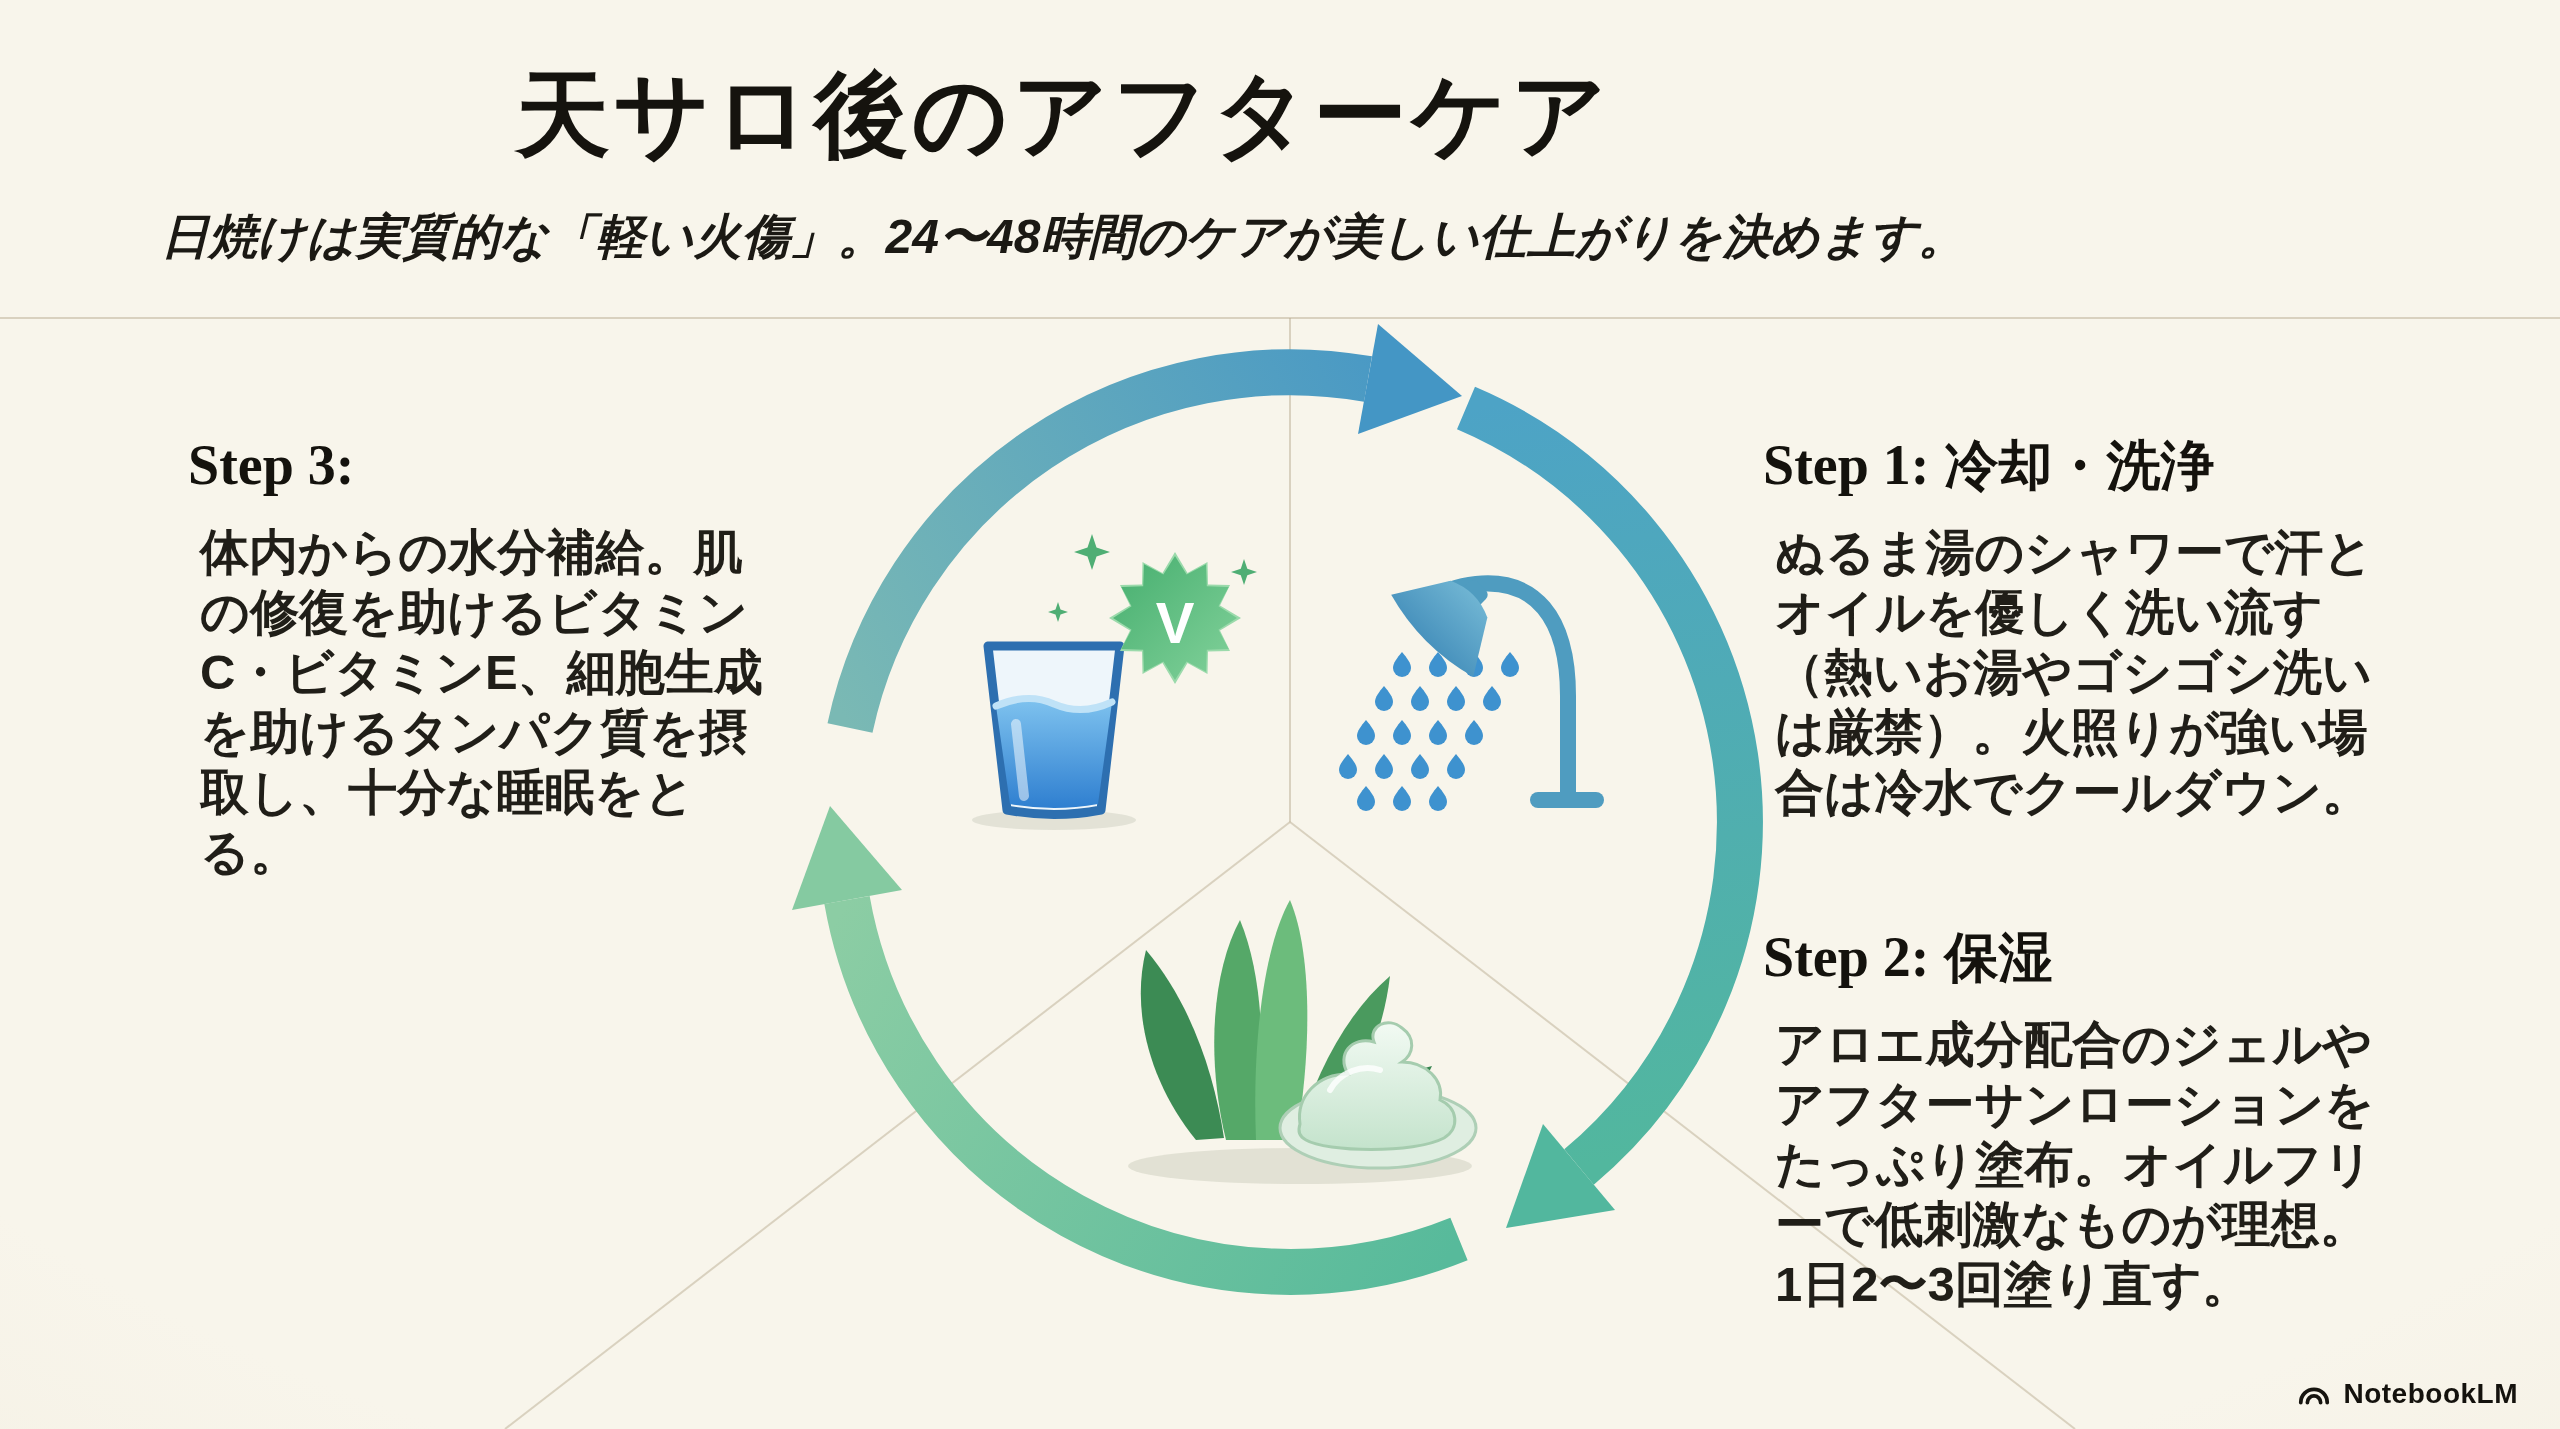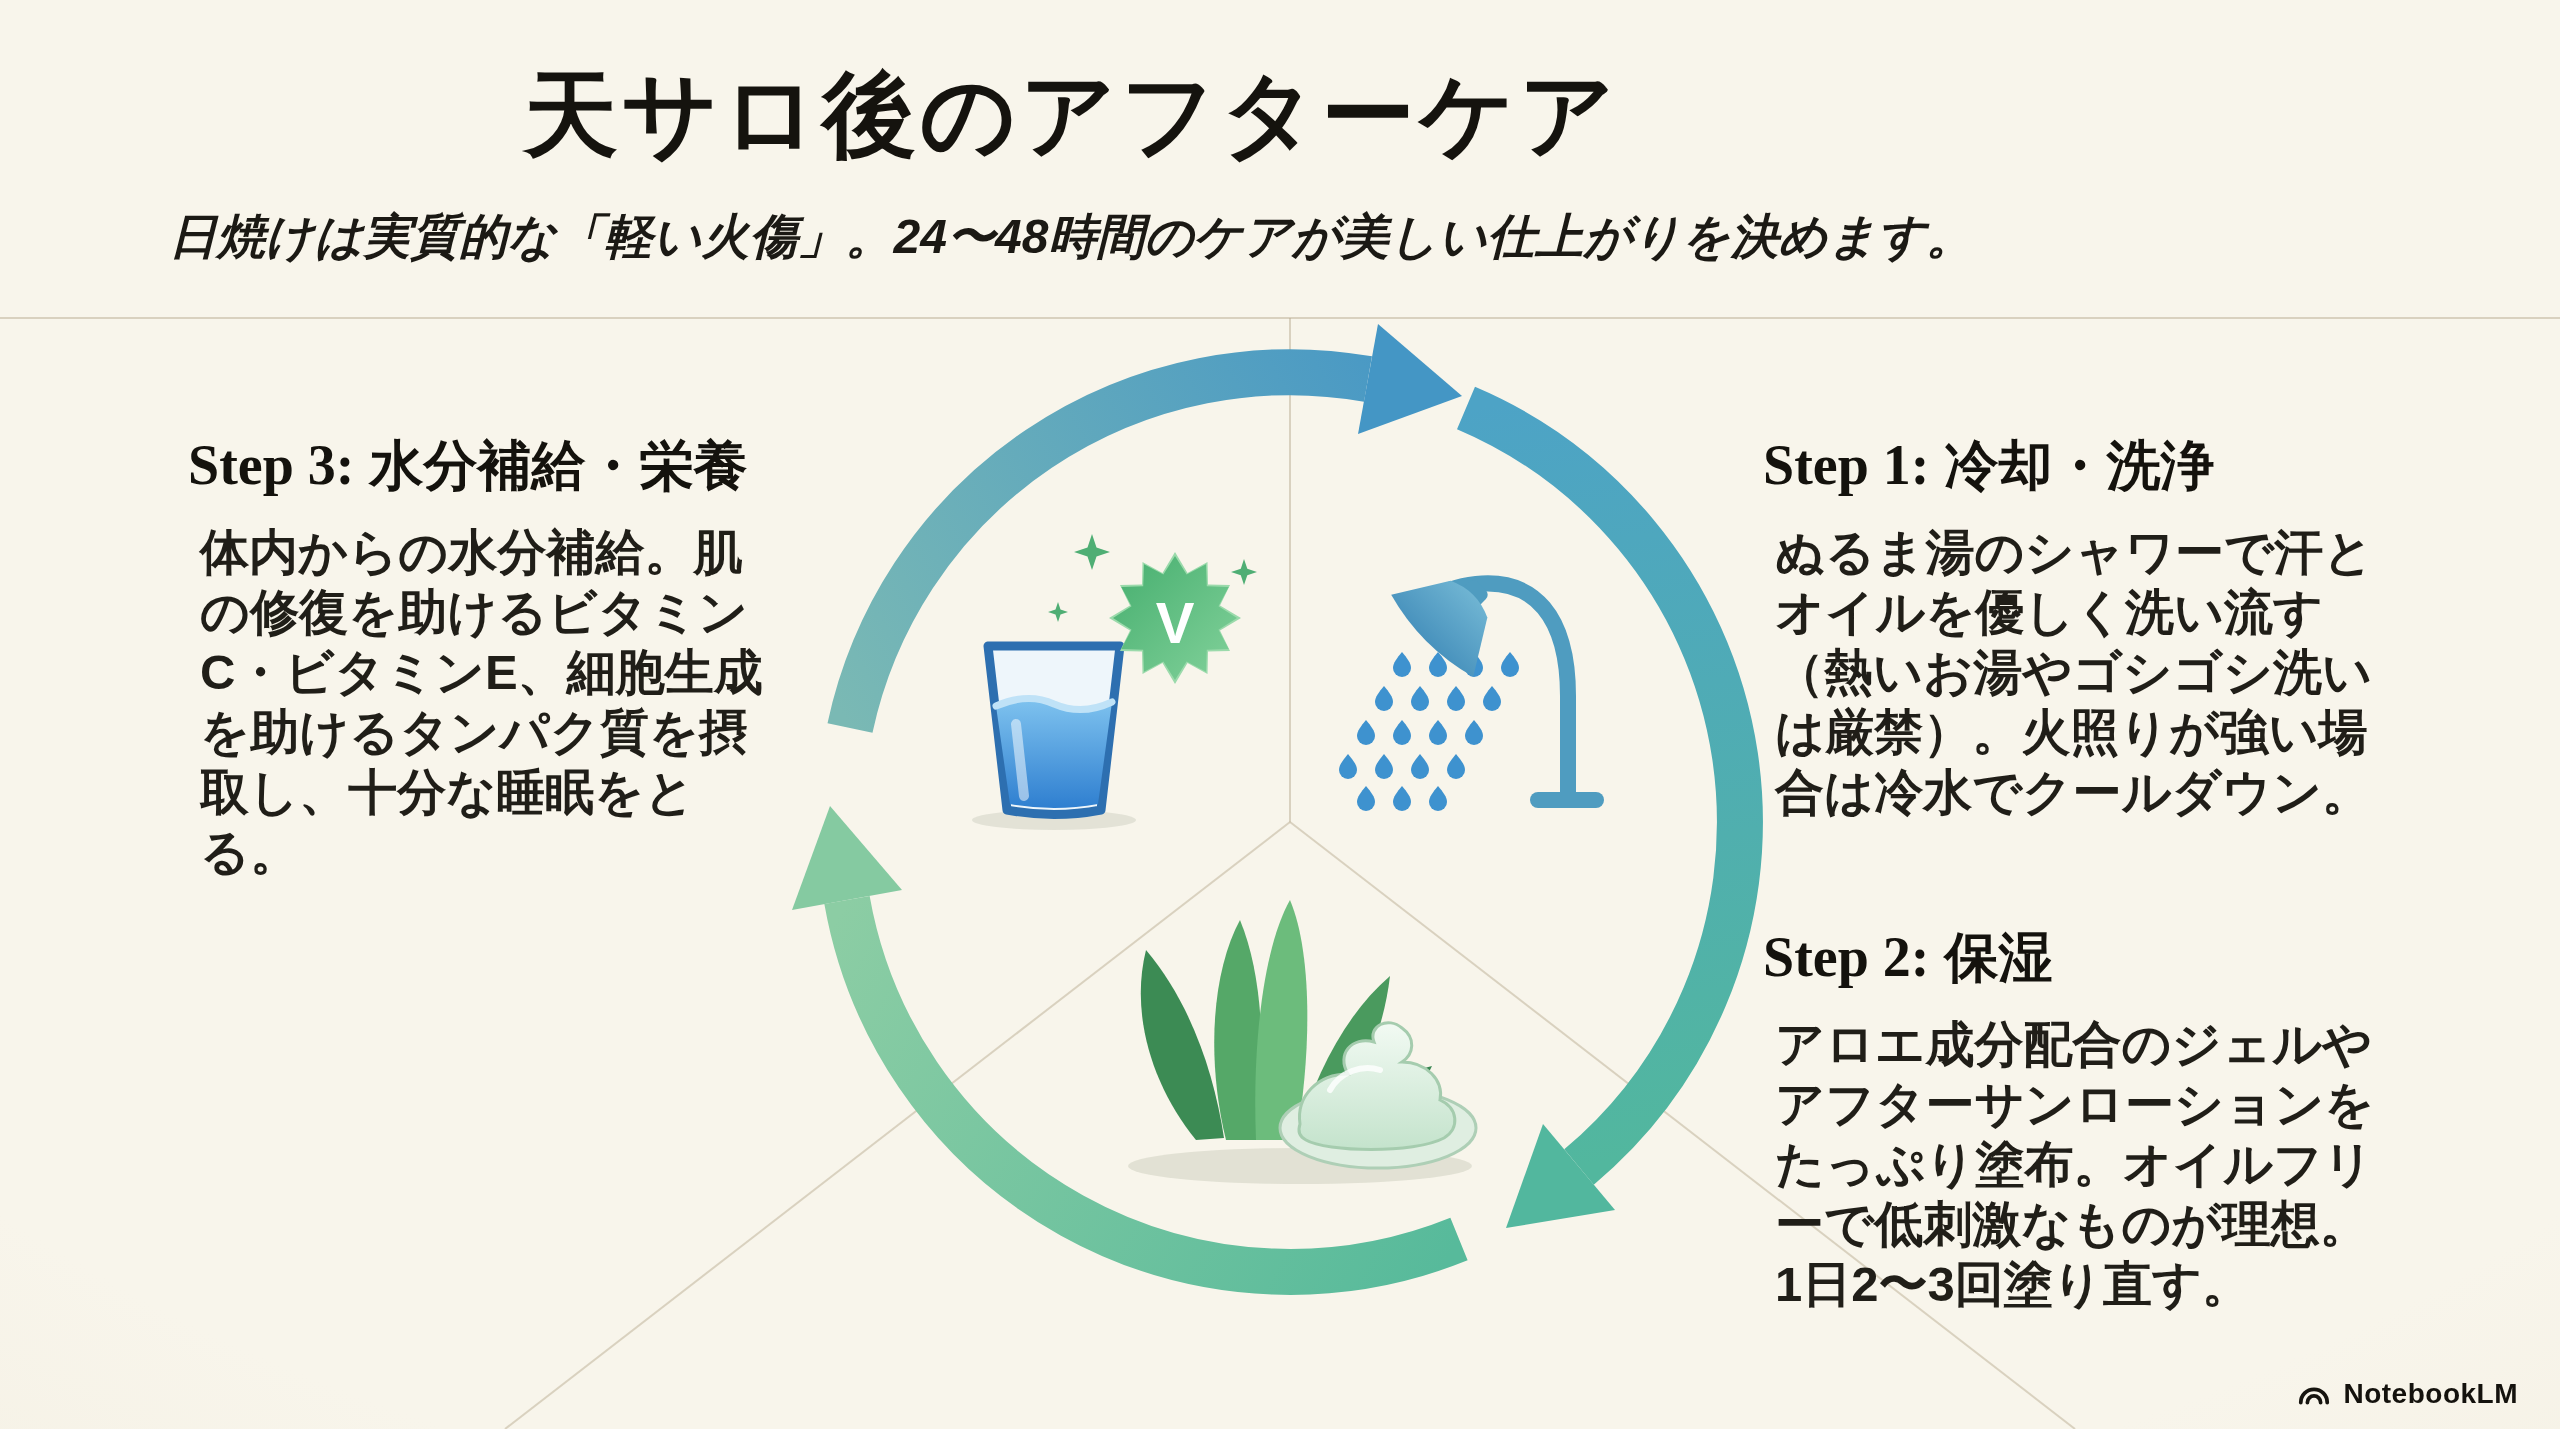--- a/index.html
+++ b/index.html
@@ -5,21 +5,21 @@
   html,body{margin:0;padding:0;}
   .canvas{
     position:relative;
     width:2560px;height:1429px;
     overflow:hidden;
     background:radial-gradient(120% 125% at 50% 40%, #f8f5eb 55%, #eee8d8 100%);
     font-family:"Liberation Sans", sans-serif;
     color:#1d1b16;
   }
   
-  .header{position:absolute;top:0;left:12px;width:2119px;text-align:center;}
+  .header{position:absolute;top:0;left:4px;width:2119px;text-align:center;}
   .title{
     margin:52px 0 0 0;
     font-family:"Liberation Serif", serif;
     font-weight:700;
     font-size:94px;
     letter-spacing:4px;
     color:#15130e;
   }
   .subtitle{
     margin:26px 0 0 0;
@@ -188,21 +188,20 @@
     <div class="step-heading">
       <span class="step-label">Step 2:</span>
       <span class="step-title">保湿</span>
     </div>
     <p class="step-body">アロエ成分配合のジェルやアフターサンローションをたっぷり塗布。オイルフリーで低刺激なものが理想。1日2〜3回塗り直す。</p>
   </div>
 
   <div class="step step3">
     <div class="step-heading">
       <span class="step-label">Step 3:</span>
-      <span class="step-title">水分補給・栄養</span>
     </div>
     <p class="step-body">体内からの水分補給。肌の修復を助けるビタミンC・ビタミンE、細胞生成を助けるタンパク質を摂取し、十分な睡眠をとる。</p>
   </div>
 
   <div class="branding">
     <svg width="38" height="34" viewBox="0 0 40 36">
       <path d="M6 27 A 14 14 0 0 1 34 27" stroke="#16140f" stroke-width="4" fill="none" stroke-linecap="round"></path>
       <path d="M13 27 A 7 7 0 0 1 27 27" stroke="#16140f" stroke-width="4" fill="none" stroke-linecap="round"></path>
     </svg>
     <span class="branding-label">NotebookLM</span>

